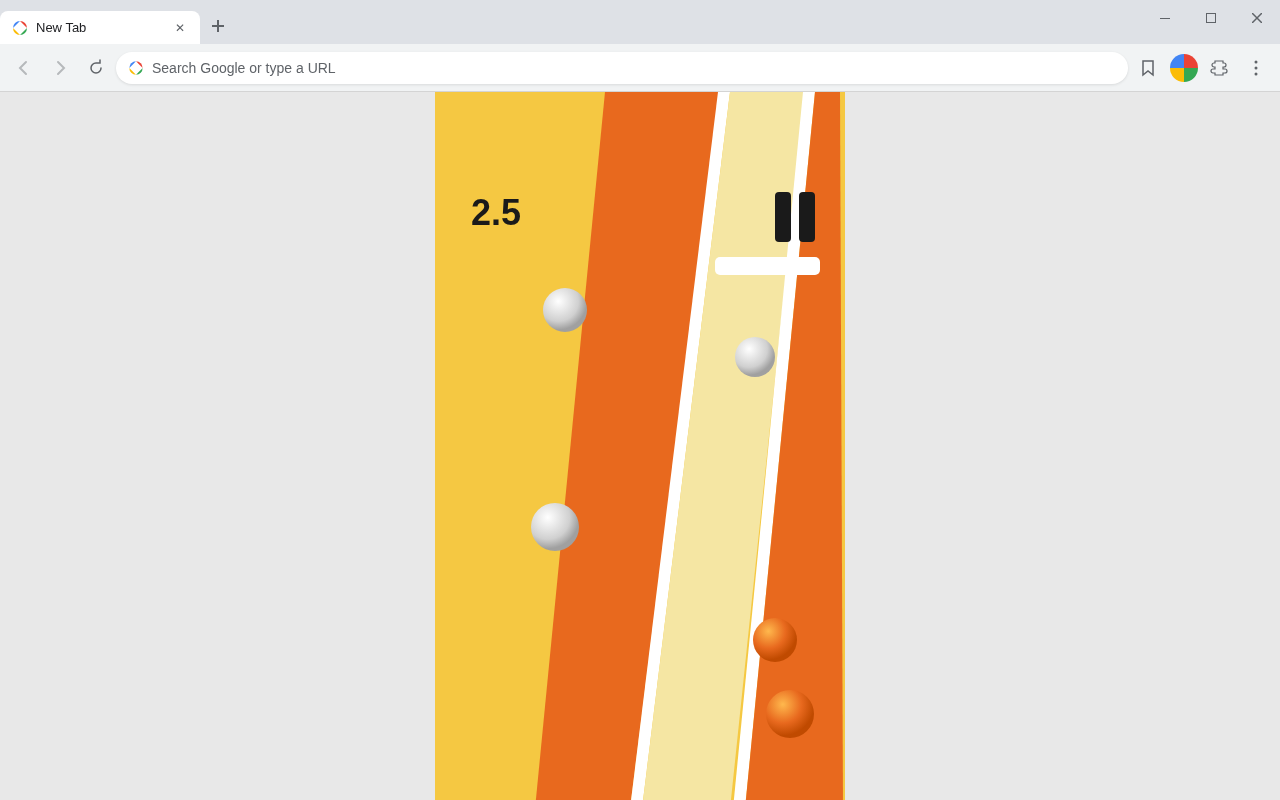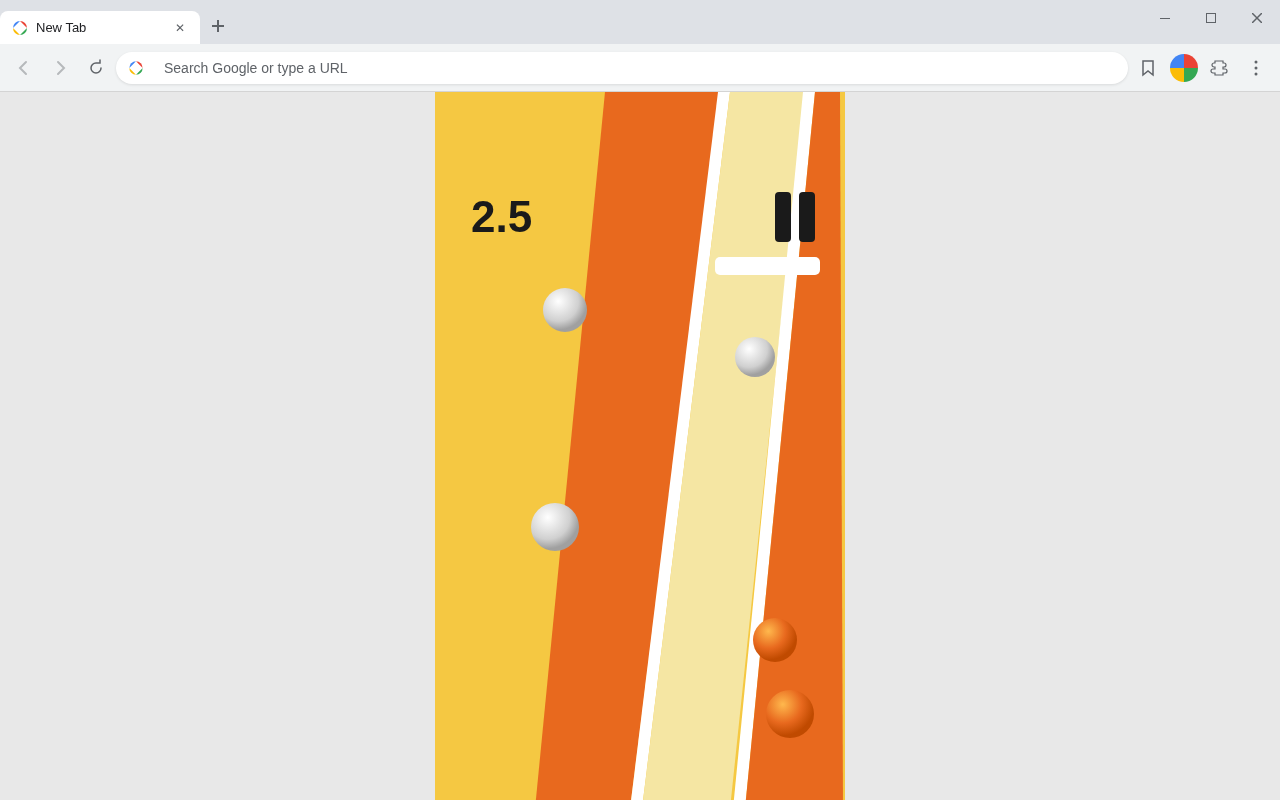--- a/index.html
+++ b/index.html
@@ -124,21 +124,21 @@
     }
 
     .address-bar {
       flex: 1;
       height: 32px;
       background: #ffffff;
       border-radius: 16px;
       display: flex;
       align-items: center;
       padding: 0 12px;
-      gap: 20px;
+      gap: 8px;
       box-shadow: 0 1px 3px rgba(0,0,0,0.1);
     }
 
     .address-text {
       font-size: 14px;
       color: #5f6368;
       flex: 1;
     }
 
     .toolbar-right {
@@ -185,21 +185,21 @@
 
     .game-canvas {
       width: 100%;
       height: 100%;
     }
 
     .score-display {
       position: absolute;
       top: 100px;
       left: 36px;
-      font-size: 44px;
+      font-size: 36px;
       font-weight: bold;
       color: #1a1a1a;
       z-index: 10;
     }
 
     .pause-btn {
       position: absolute;
       top: 100px;
       right: 30px;
       display: flex;

